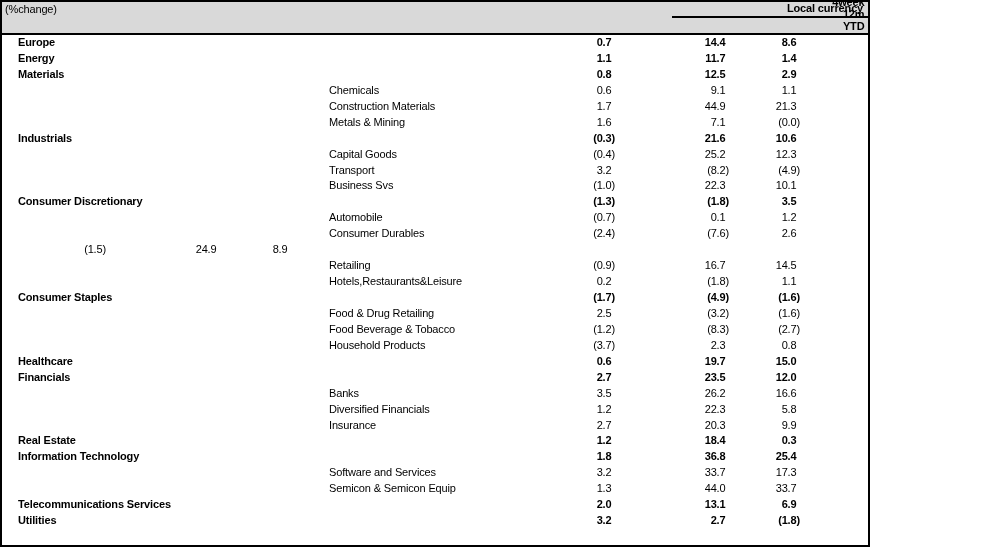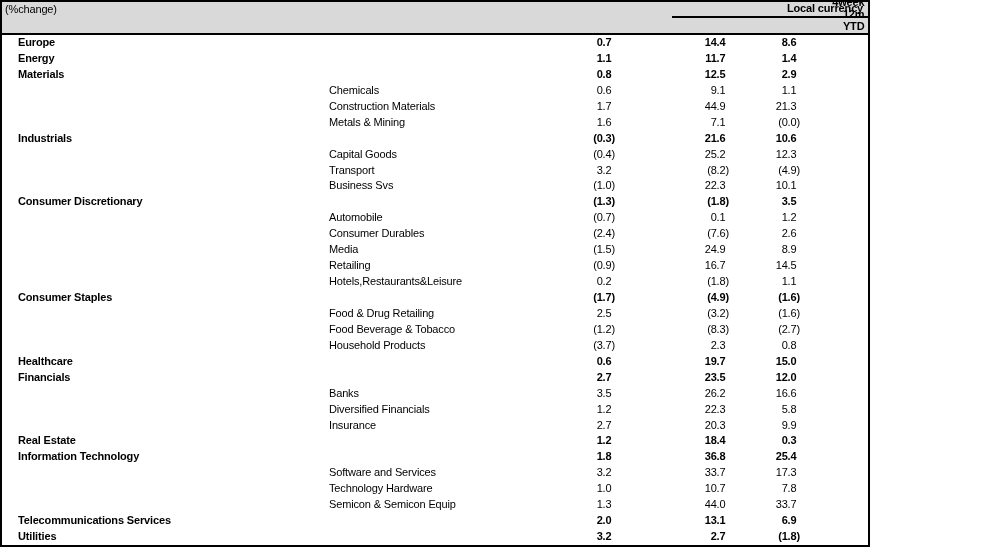--- a/index.html
+++ b/index.html
@@ -199,21 +199,20 @@
         <div class="sp"></div>
       </div>
       <div class="row">
         <div class="name sub">Consumer Durables</div>
         <div class="v c1">(2.4)</div>
         <div class="v c2">(7.6)</div>
         <div class="v c3">2.6<span class="ph">)</span></div>
         <div class="sp"></div>
       </div>
       <div class="row">
-        <div class="name sub">Media</div>
         <div class="v c1">(1.5)</div>
         <div class="v c2">24.9<span class="ph">)</span></div>
         <div class="v c3">8.9<span class="ph">)</span></div>
         <div class="sp"></div>
       </div>
       <div class="row">
         <div class="name sub">Retailing</div>
         <div class="v c1">(0.9)</div>
         <div class="v c2">16.7<span class="ph">)</span></div>
         <div class="v c3">14.5<span class="ph">)</span></div>
@@ -304,27 +303,20 @@
         <div class="sp"></div>
       </div>
       <div class="row">
         <div class="name sub">Software and Services</div>
         <div class="v c1">3.2<span class="ph">)</span></div>
         <div class="v c2">33.7<span class="ph">)</span></div>
         <div class="v c3">17.3<span class="ph">)</span></div>
         <div class="sp"></div>
       </div>
       <div class="row">
-        <div class="name sub">Technology Hardware</div>
-        <div class="v c1">1.0<span class="ph">)</span></div>
-        <div class="v c2">10.7<span class="ph">)</span></div>
-        <div class="v c3">7.8<span class="ph">)</span></div>
-        <div class="sp"></div>
-      </div>
-      <div class="row">
         <div class="name sub">Semicon &amp; Semicon Equip</div>
         <div class="v c1">1.3<span class="ph">)</span></div>
         <div class="v c2">44.0<span class="ph">)</span></div>
         <div class="v c3">33.7<span class="ph">)</span></div>
         <div class="sp"></div>
       </div>
       <div class="row">
         <div class="name grp">Telecommunications Services</div>
         <div class="v c1 b">2.0<span class="ph">)</span></div>
         <div class="v c2 b">13.1<span class="ph">)</span></div>

